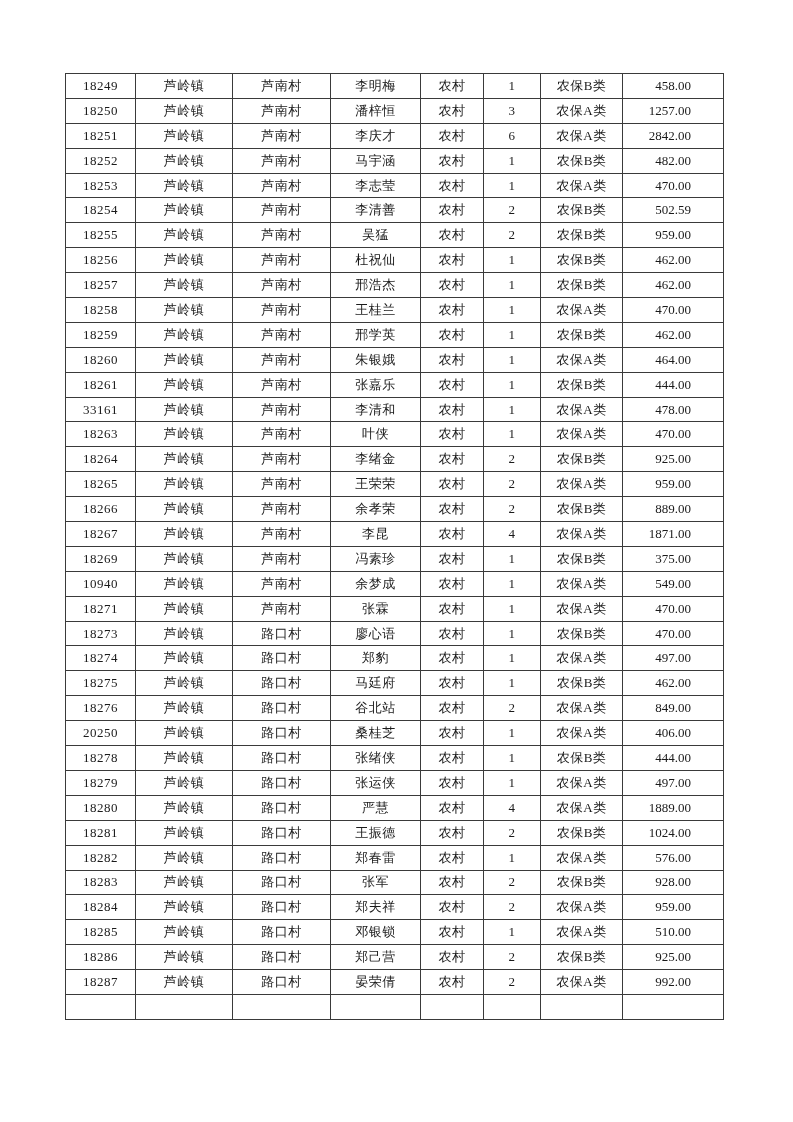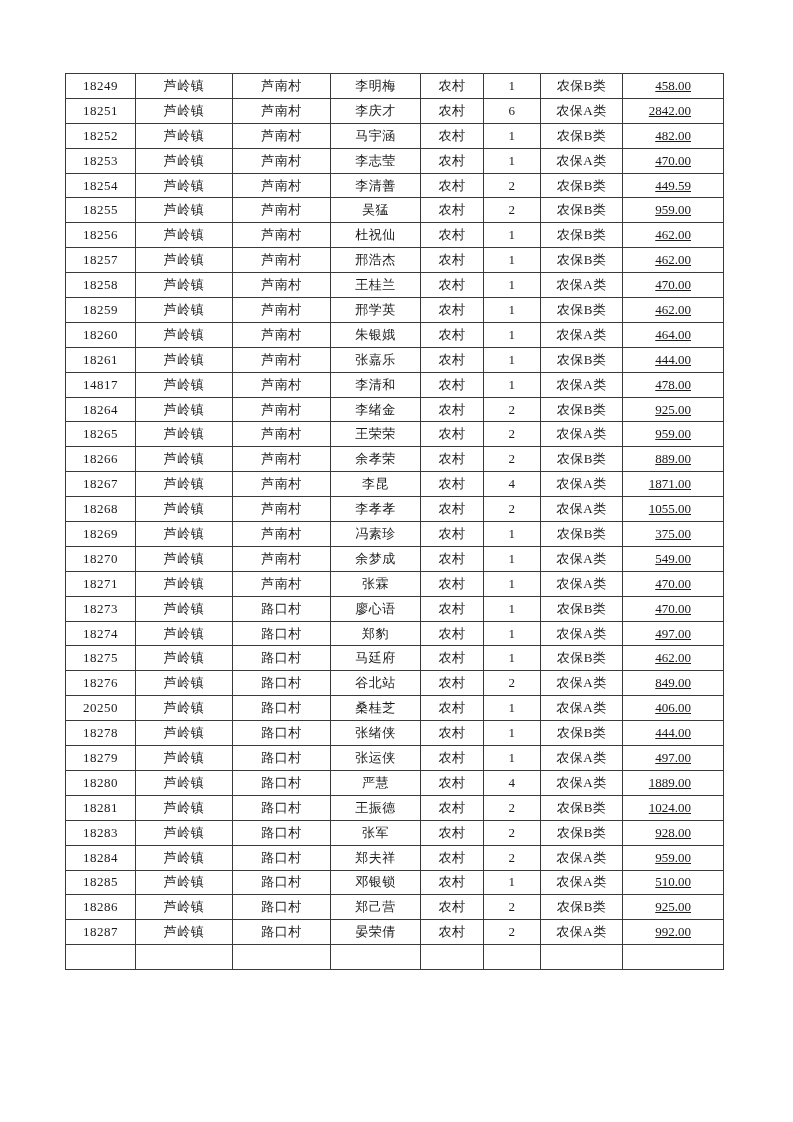--- a/index.html
+++ b/index.html
@@ -36,21 +36,20 @@
     color: #1a1a1a;
     text-align: center;
     white-space: nowrap;
     overflow: hidden;
     letter-spacing: 0.5px;
   }
   table.roster td.amount {
     text-align: right;
     padding-right: 32px;
     letter-spacing: 0;
-    text-decoration: underline;
   }
   col.c-serial   { width: 70px; }
   col.c-town     { width: 97px; }
   col.c-village  { width: 98px; }
   col.c-name     { width: 90px; }
   col.c-type     { width: 63px; }
   col.c-count    { width: 57px; }
   col.c-category { width: 82px; }
   col.c-amount   { width: 101px; }
 </style>
@@ -75,20 +74,30 @@
             <td>18249</td>
             <td>芦岭镇</td>
             <td>芦南村</td>
             <td>李明梅</td>
             <td>农村</td>
             <td>1</td>
             <td>农保B类</td>
             <td class="amount">458.00</td>
           </tr>
           <tr>
+            <td>18250</td>
+            <td>芦岭镇</td>
+            <td>芦南村</td>
+            <td>潘梓恒</td>
+            <td>农村</td>
+            <td>3</td>
+            <td>农保A类</td>
+            <td class="amount">1257.00</td>
+          </tr>
+          <tr>
             <td>18251</td>
             <td>芦岭镇</td>
             <td>芦南村</td>
             <td>李庆才</td>
             <td>农村</td>
             <td>6</td>
             <td>农保A类</td>
             <td class="amount">2842.00</td>
           </tr>
           <tr>
@@ -112,21 +121,21 @@
             <td class="amount">470.00</td>
           </tr>
           <tr>
             <td>18254</td>
             <td>芦岭镇</td>
             <td>芦南村</td>
             <td>李清善</td>
             <td>农村</td>
             <td>2</td>
             <td>农保B类</td>
-            <td class="amount">449.59</td>
+            <td class="amount">502.59</td>
           </tr>
           <tr>
             <td>18255</td>
             <td>芦岭镇</td>
             <td>芦南村</td>
             <td>吴猛</td>
             <td>农村</td>
             <td>2</td>
             <td>农保B类</td>
             <td class="amount">959.00</td>
@@ -185,30 +194,40 @@
             <td>18261</td>
             <td>芦岭镇</td>
             <td>芦南村</td>
             <td>张嘉乐</td>
             <td>农村</td>
             <td>1</td>
             <td>农保B类</td>
             <td class="amount">444.00</td>
           </tr>
           <tr>
-            <td>14817</td>
+            <td>33161</td>
             <td>芦岭镇</td>
             <td>芦南村</td>
             <td>李清和</td>
             <td>农村</td>
             <td>1</td>
             <td>农保A类</td>
             <td class="amount">478.00</td>
           </tr>
           <tr>
+            <td>18263</td>
+            <td>芦岭镇</td>
+            <td>芦南村</td>
+            <td>叶侠</td>
+            <td>农村</td>
+            <td>1</td>
+            <td>农保A类</td>
+            <td class="amount">470.00</td>
+          </tr>
+          <tr>
             <td>18264</td>
             <td>芦岭镇</td>
             <td>芦南村</td>
             <td>李绪金</td>
             <td>农村</td>
             <td>2</td>
             <td>农保B类</td>
             <td class="amount">925.00</td>
           </tr>
           <tr>
@@ -235,41 +254,31 @@
             <td>18267</td>
             <td>芦岭镇</td>
             <td>芦南村</td>
             <td>李昆</td>
             <td>农村</td>
             <td>4</td>
             <td>农保A类</td>
             <td class="amount">1871.00</td>
           </tr>
           <tr>
-            <td>18268</td>
-            <td>芦岭镇</td>
-            <td>芦南村</td>
-            <td>李孝孝</td>
-            <td>农村</td>
-            <td>2</td>
-            <td>农保A类</td>
-            <td class="amount">1055.00</td>
-          </tr>
-          <tr>
             <td>18269</td>
             <td>芦岭镇</td>
             <td>芦南村</td>
             <td>冯素珍</td>
             <td>农村</td>
             <td>1</td>
             <td>农保B类</td>
             <td class="amount">375.00</td>
           </tr>
           <tr>
-            <td>18270</td>
+            <td>10940</td>
             <td>芦岭镇</td>
             <td>芦南村</td>
             <td>余梦成</td>
             <td>农村</td>
             <td>1</td>
             <td>农保A类</td>
             <td class="amount">549.00</td>
           </tr>
           <tr>
             <td>18271</td>
@@ -363,20 +372,30 @@
           </tr>
           <tr>
             <td>18281</td>
             <td>芦岭镇</td>
             <td>路口村</td>
             <td>王振德</td>
             <td>农村</td>
             <td>2</td>
             <td>农保B类</td>
             <td class="amount">1024.00</td>
+          </tr>
+          <tr>
+            <td>18282</td>
+            <td>芦岭镇</td>
+            <td>路口村</td>
+            <td>郑春雷</td>
+            <td>农村</td>
+            <td>1</td>
+            <td>农保A类</td>
+            <td class="amount">576.00</td>
           </tr>
           <tr>
             <td>18283</td>
             <td>芦岭镇</td>
             <td>路口村</td>
             <td>张军</td>
             <td>农村</td>
             <td>2</td>
             <td>农保B类</td>
             <td class="amount">928.00</td>

